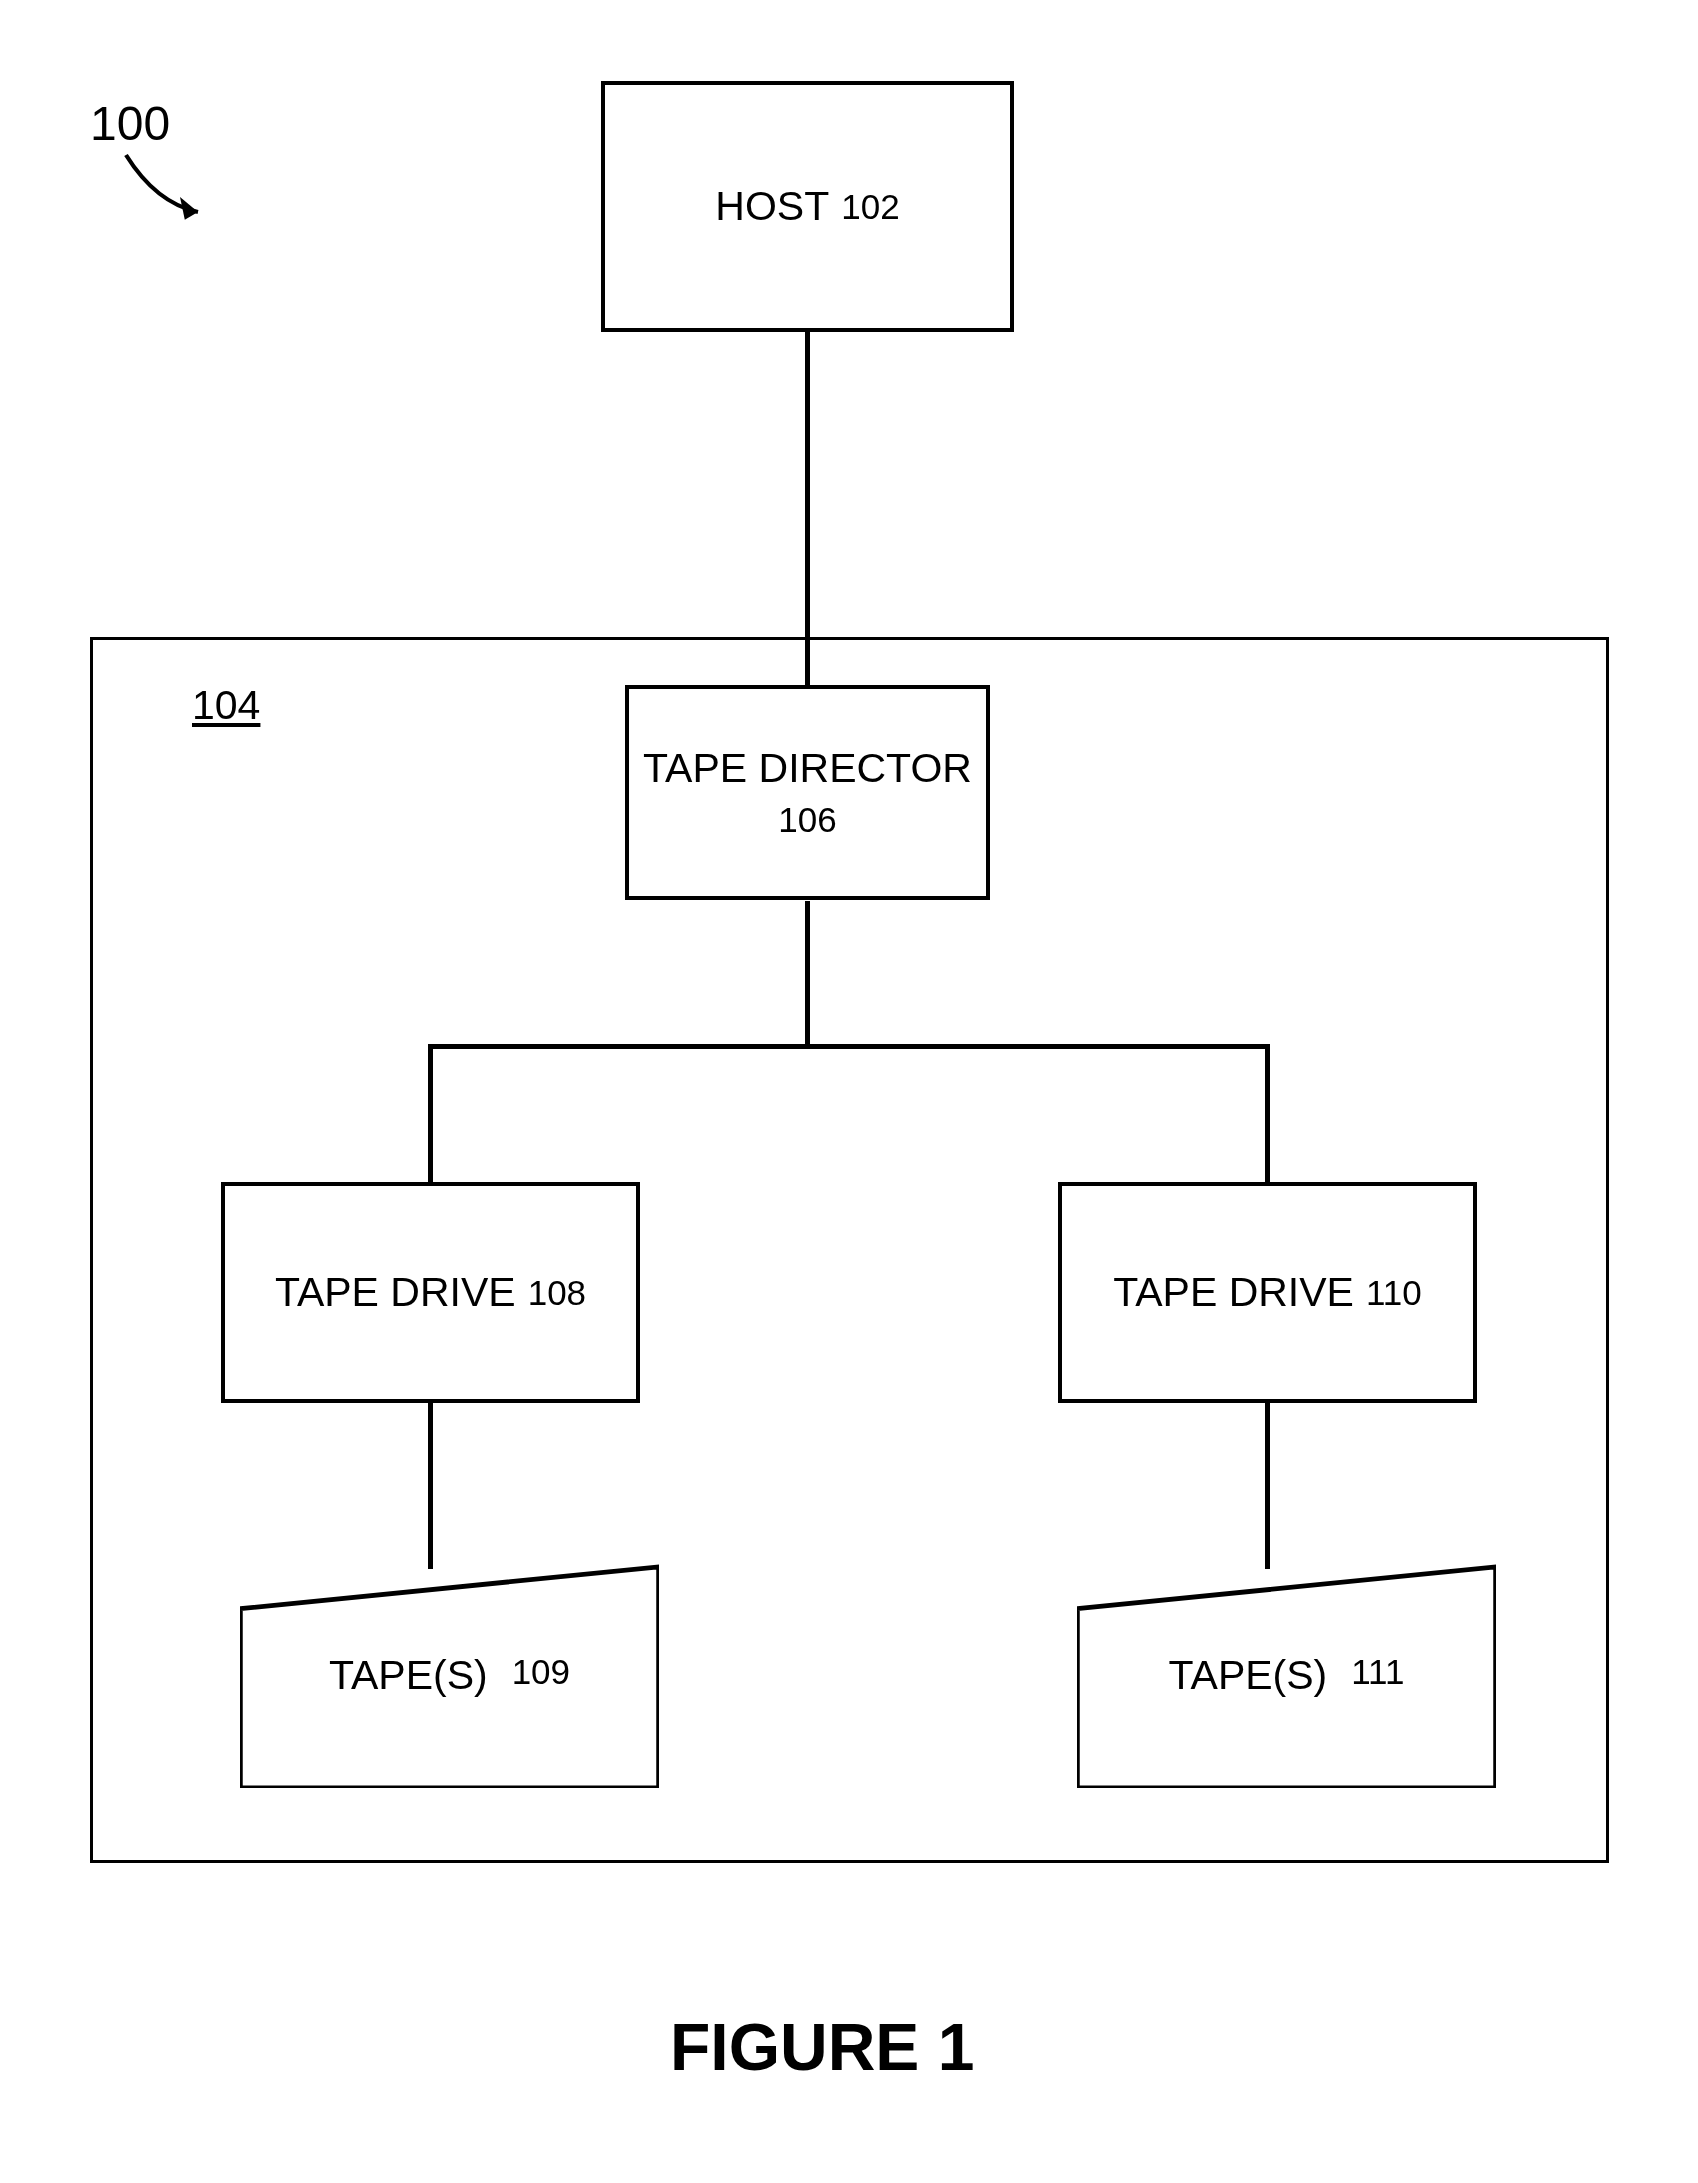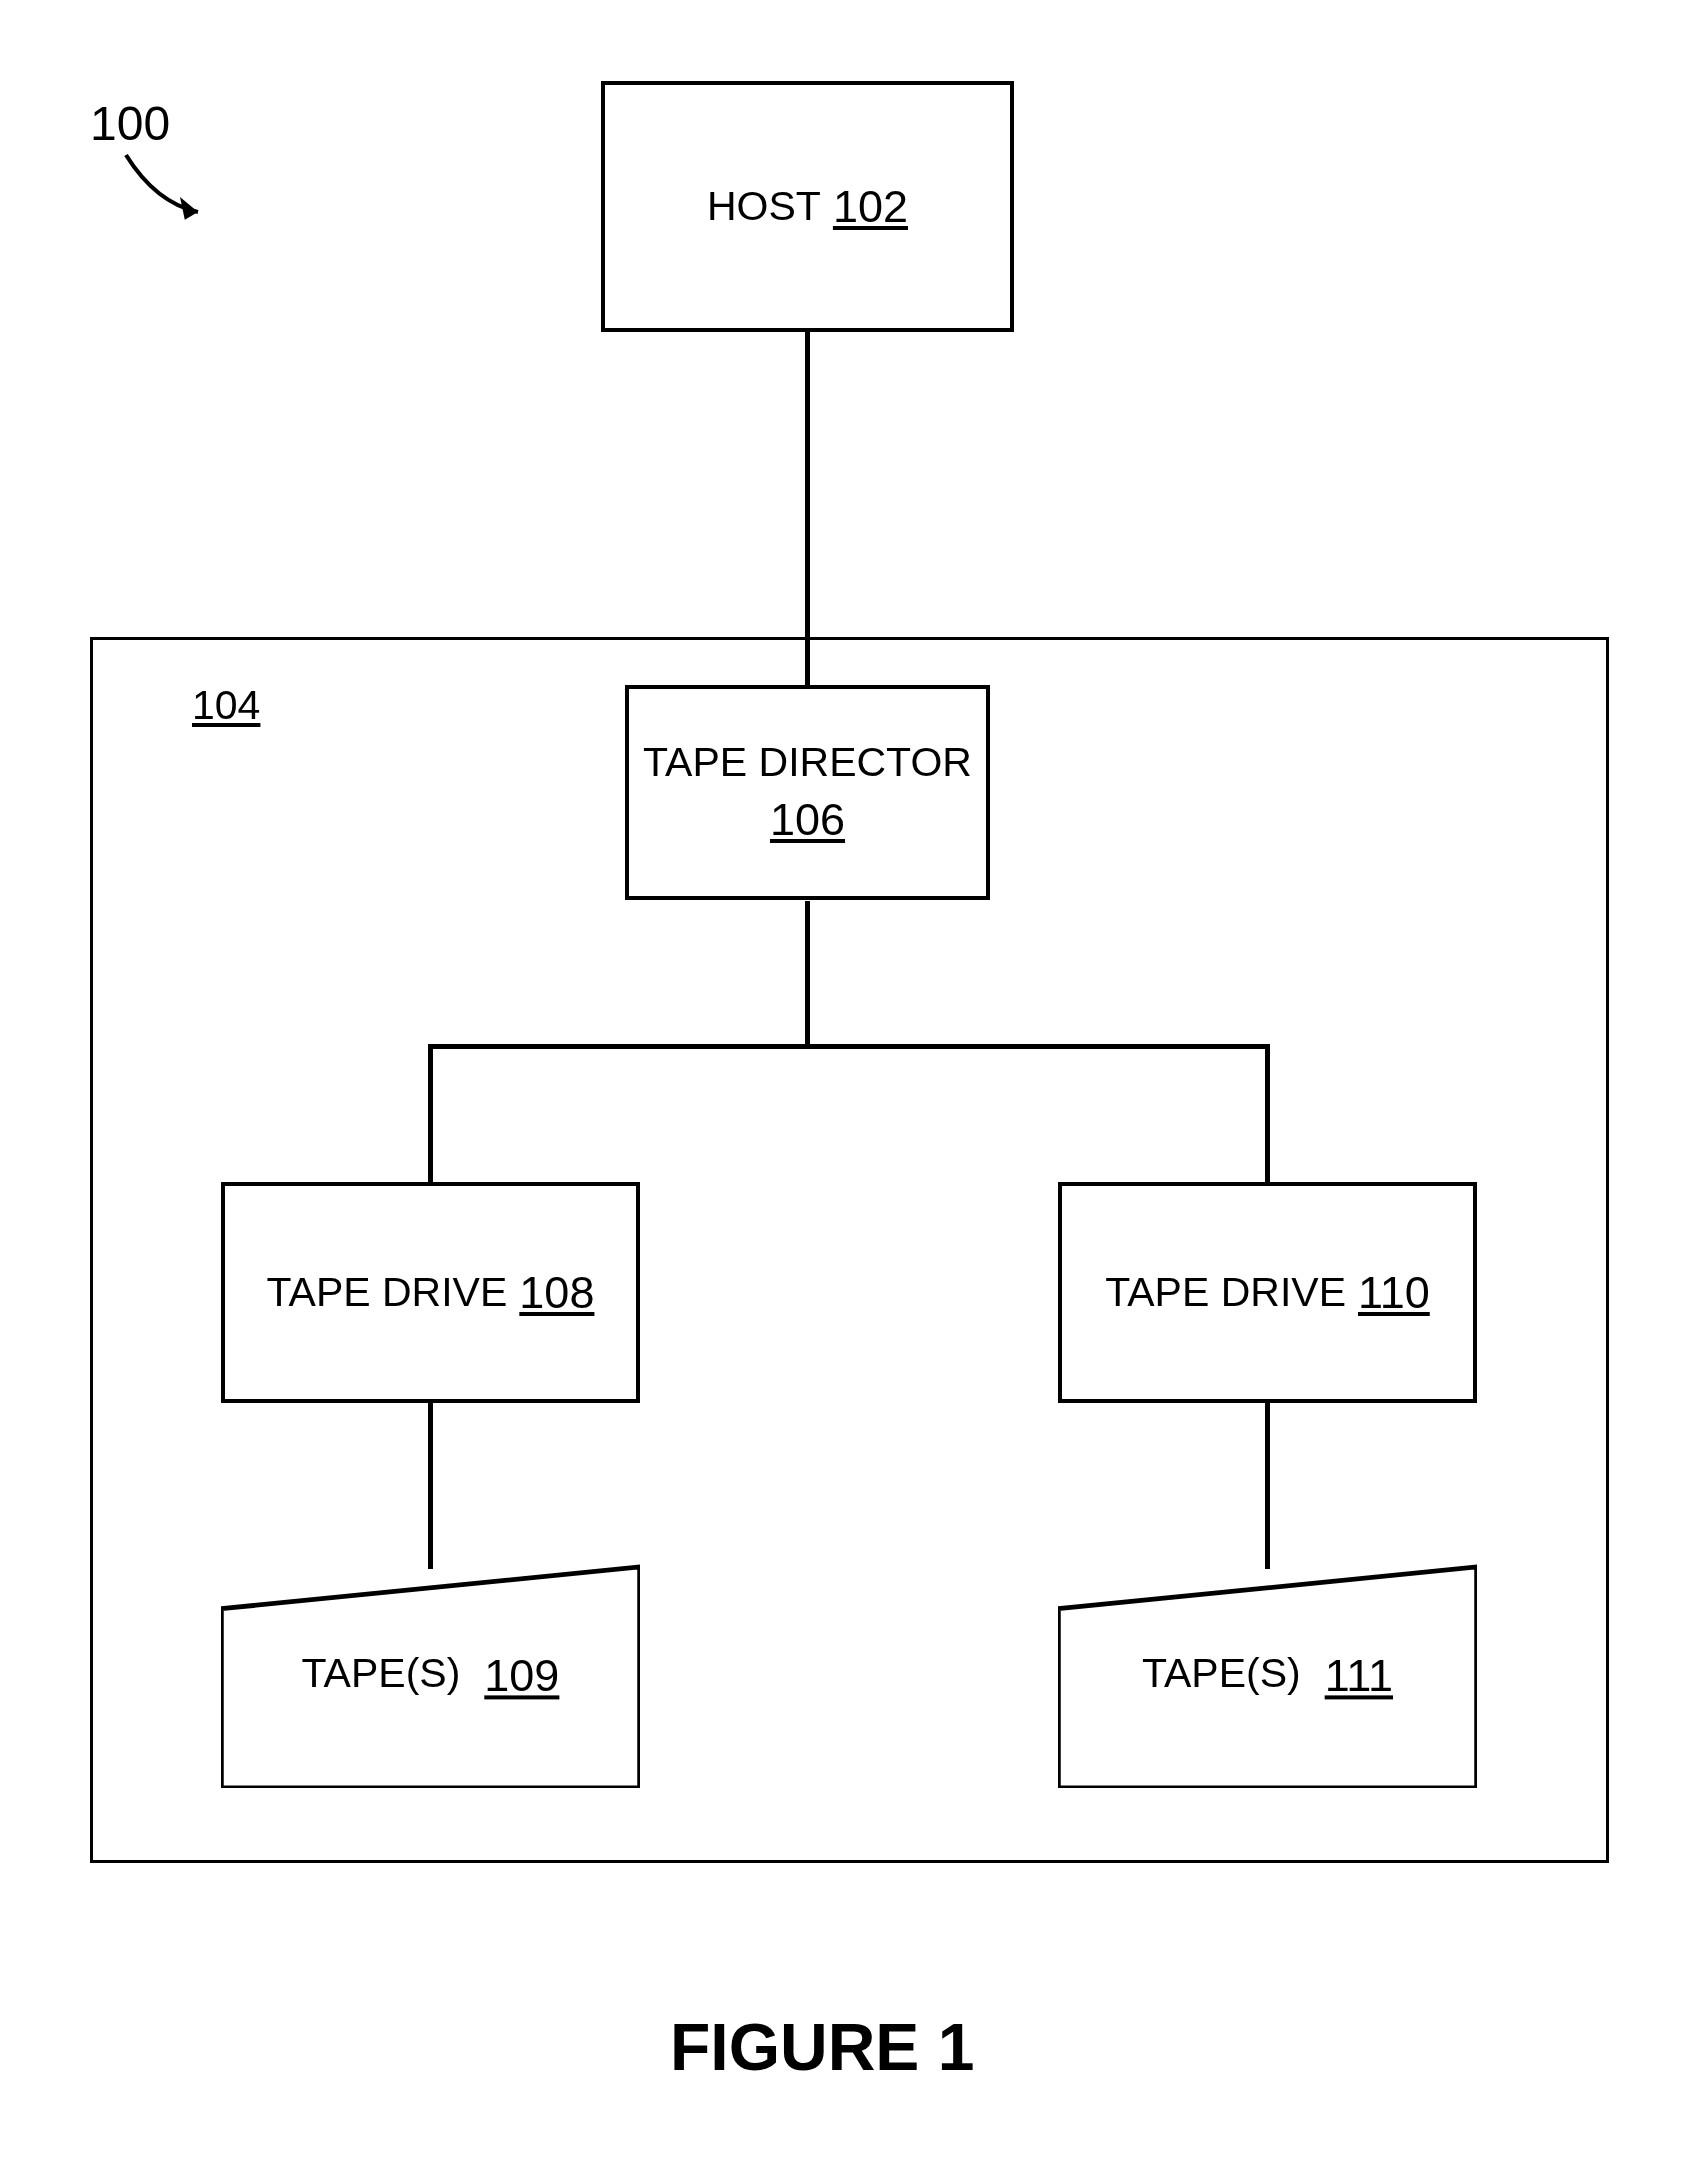--- a/index.html
+++ b/index.html
@@ -28,22 +28,21 @@
   box-sizing: border-box;
 }
 .label-line {
   display: flex;
   align-items: center;
   justify-content: center;
   gap: 12px;
 }
 .nm { font-size: 41px; }
 .rf {
-  font-size: 45px;
-  text-decoration: underline;
+  font-size: 35px;
   text-underline-offset: 3.6px;
 }
 .container {
   position: absolute;
   border: 3.6px solid #000;
   background: transparent;
   box-sizing: border-box;
 }
 .free-label {
   position: absolute;
@@ -53,20 +52,21 @@
 .conn { position: absolute; background: #000; }
 .figure-title {
   position: absolute;
   font-weight: 700;
   font-size: 66px;
   margin-top: 36px;
 }
 
 .tape {
   position: absolute;
+  margin-left: 19px;
 }
 .tape svg {
   display: block;
 }
 .tape .tape-label {
   position: absolute;
   left: 0; right: 0;
   top: 50%;
   transform: translateY(-30%);
   display: flex;

